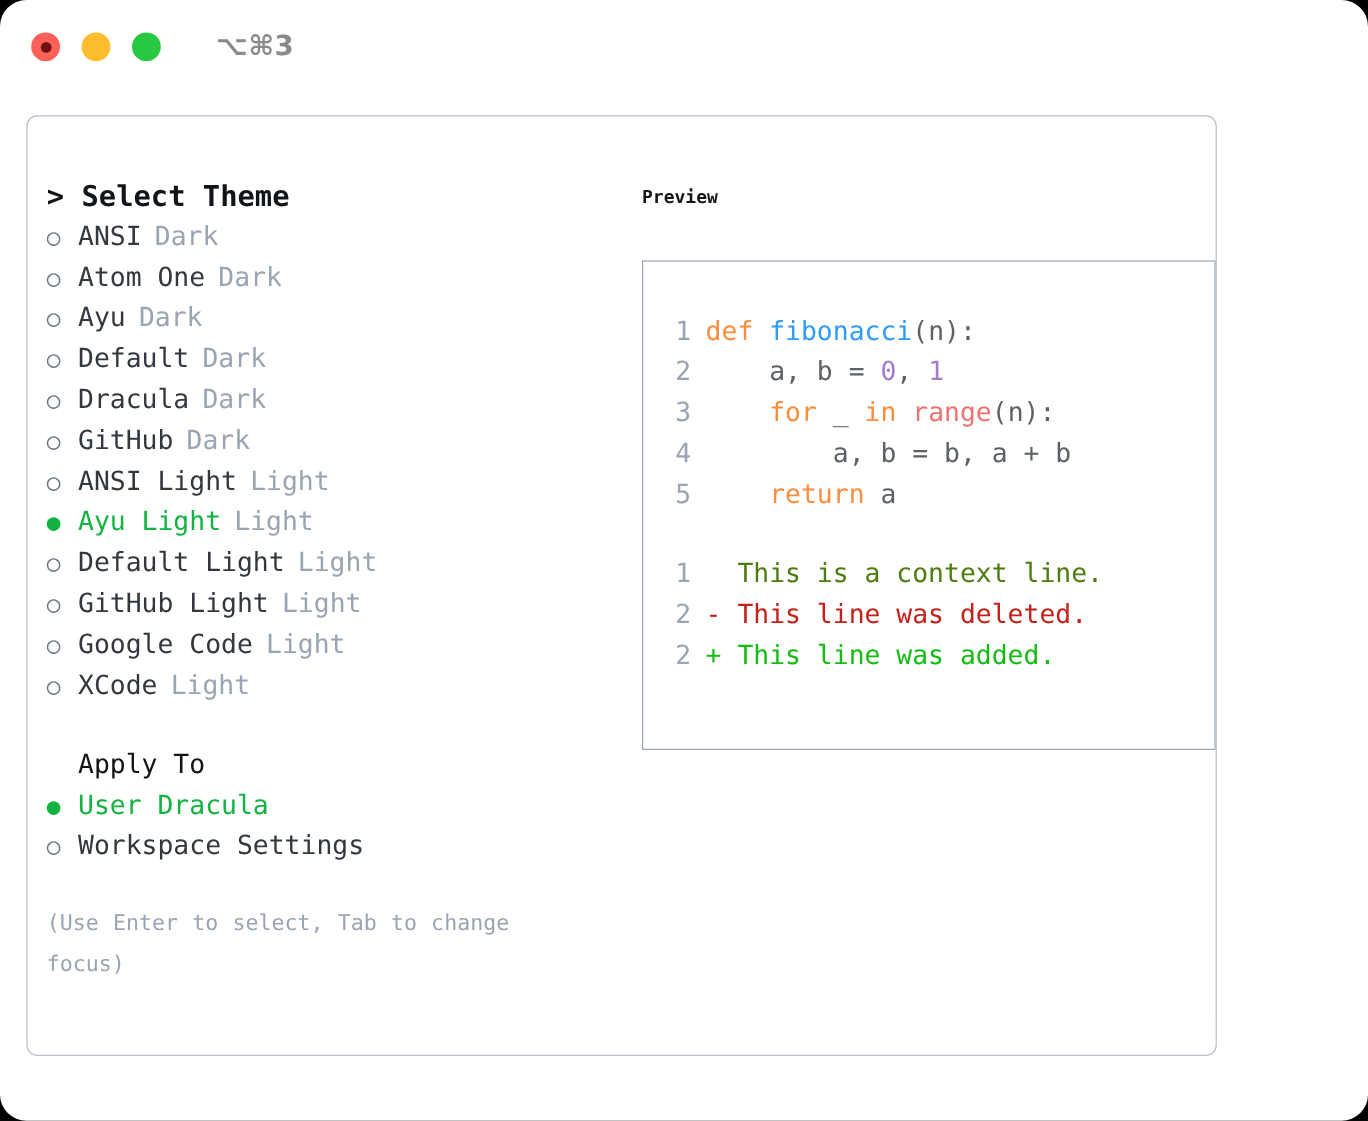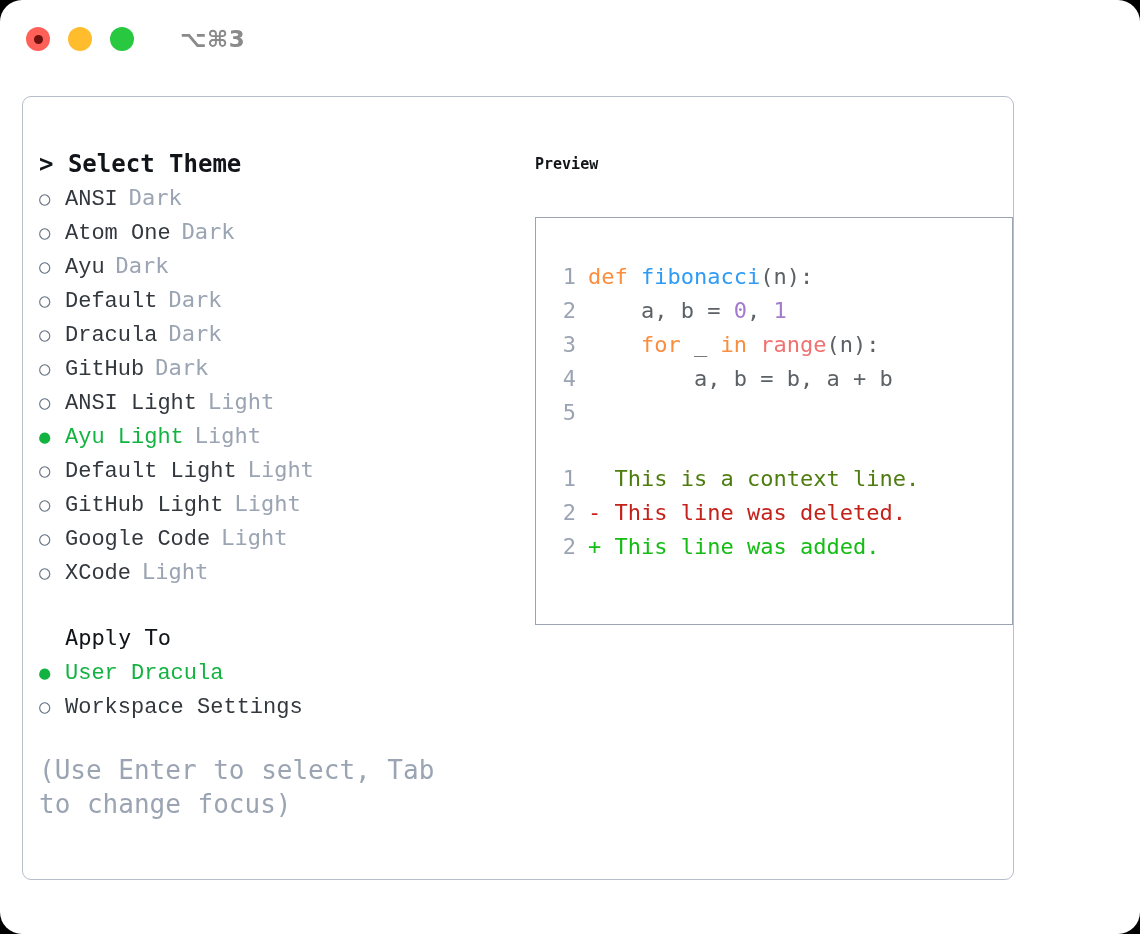--- a/index.html
+++ b/index.html
@@ -110,21 +110,21 @@
     white-space: pre;
   }
   .marker {
     width: 26px;
     flex: 0 0 26px;
     font-size: 19px;
     color: #6b7785;
     line-height: 34px;
   }
   .row.selected .marker { color: #13b341; }
-  .row-label { color: #33383f; font-family: Liberation Mono, monospace; }
+  .row-label { color: #33383f; }
   .row.selected .row-label { color: #13b341; }
   .row-tag {
     color: #9aa4b2;
     padding-left: 11px;
   }
 
   .group-header {
     display: flex;
     align-items: center;
     line-height: 34px;
@@ -132,21 +132,21 @@
     font-size: 22px;
     color: #111418;
     white-space: pre;
   }
   .group-header .marker { color: transparent; }
 
   .spacer-32 { height: 32px; }
   .spacer-30 { height: 30px; }
 
   .hint {
-    font-size: 26px;
+    font-size: 18px;
     line-height: 34px;
     color: #9aa4b2;
     width: 420px;
     word-spacing: 1px;
   }
 
   
   .preview-title {
     font-size: 15px;
     font-weight: bold;
@@ -240,21 +240,21 @@
       </div>
 
       <div class="col-right">
         <div class="preview-title">Preview</div>
         <div class="preview-box">
           <div id="code-block">
               <div class="code-line"><span class="lineno">1</span><span class="code-text"><span class="tok-kw">def </span><span class="tok-fn">fibonacci</span><span class="tok-plain">(n):</span></span></div>
               <div class="code-line"><span class="lineno">2</span><span class="code-text"><span class="tok-plain">    a, b = </span><span class="tok-num">0</span><span class="tok-plain">, </span><span class="tok-num">1</span></span></div>
               <div class="code-line"><span class="lineno">3</span><span class="code-text"><span class="tok-plain">    </span><span class="tok-kw">for</span><span class="tok-plain"> _ </span><span class="tok-kw">in</span><span class="tok-plain"> </span><span class="tok-bi">range</span><span class="tok-plain">(n):</span></span></div>
               <div class="code-line"><span class="lineno">4</span><span class="code-text"><span class="tok-plain">        a, b = b, a + b</span></span></div>
-              <div class="code-line"><span class="lineno">5</span></div>
+              <div class="code-line"><span class="lineno">5</span><span class="code-text"><span class="tok-plain">    </span><span class="tok-kw">return</span><span class="tok-plain"> a</span></span></div>
             </div>
           <div class="diff-gap"></div>
           <div id="diff-block">
               <div class="code-line"><span class="lineno">1</span><span class="diff-context">  This is a context line.</span></div>
               <div class="code-line"><span class="lineno">2</span><span class="diff-del">- This line was deleted.</span></div>
               <div class="code-line"><span class="lineno">2</span><span class="diff-add">+ This line was added.</span></div>
             </div>
         </div>
       </div>
 

